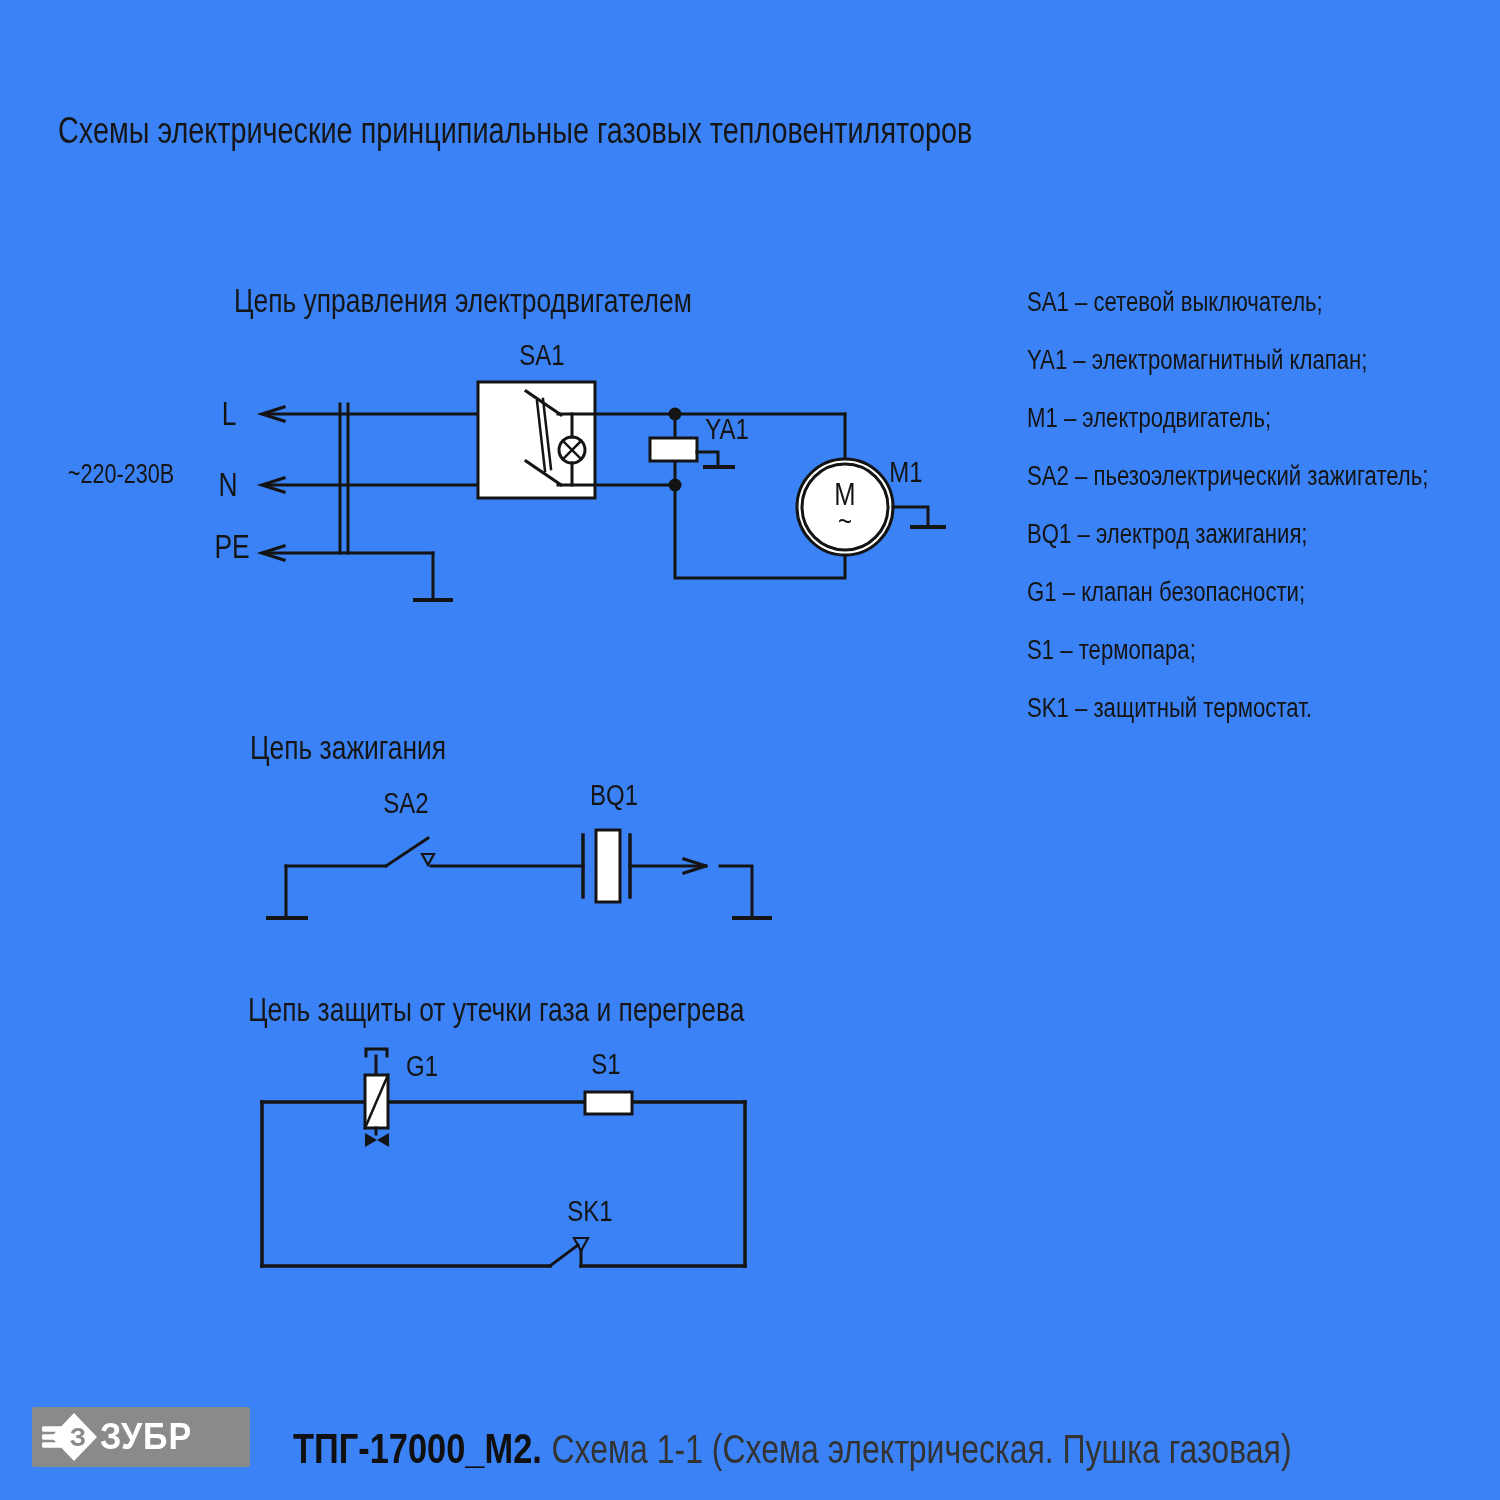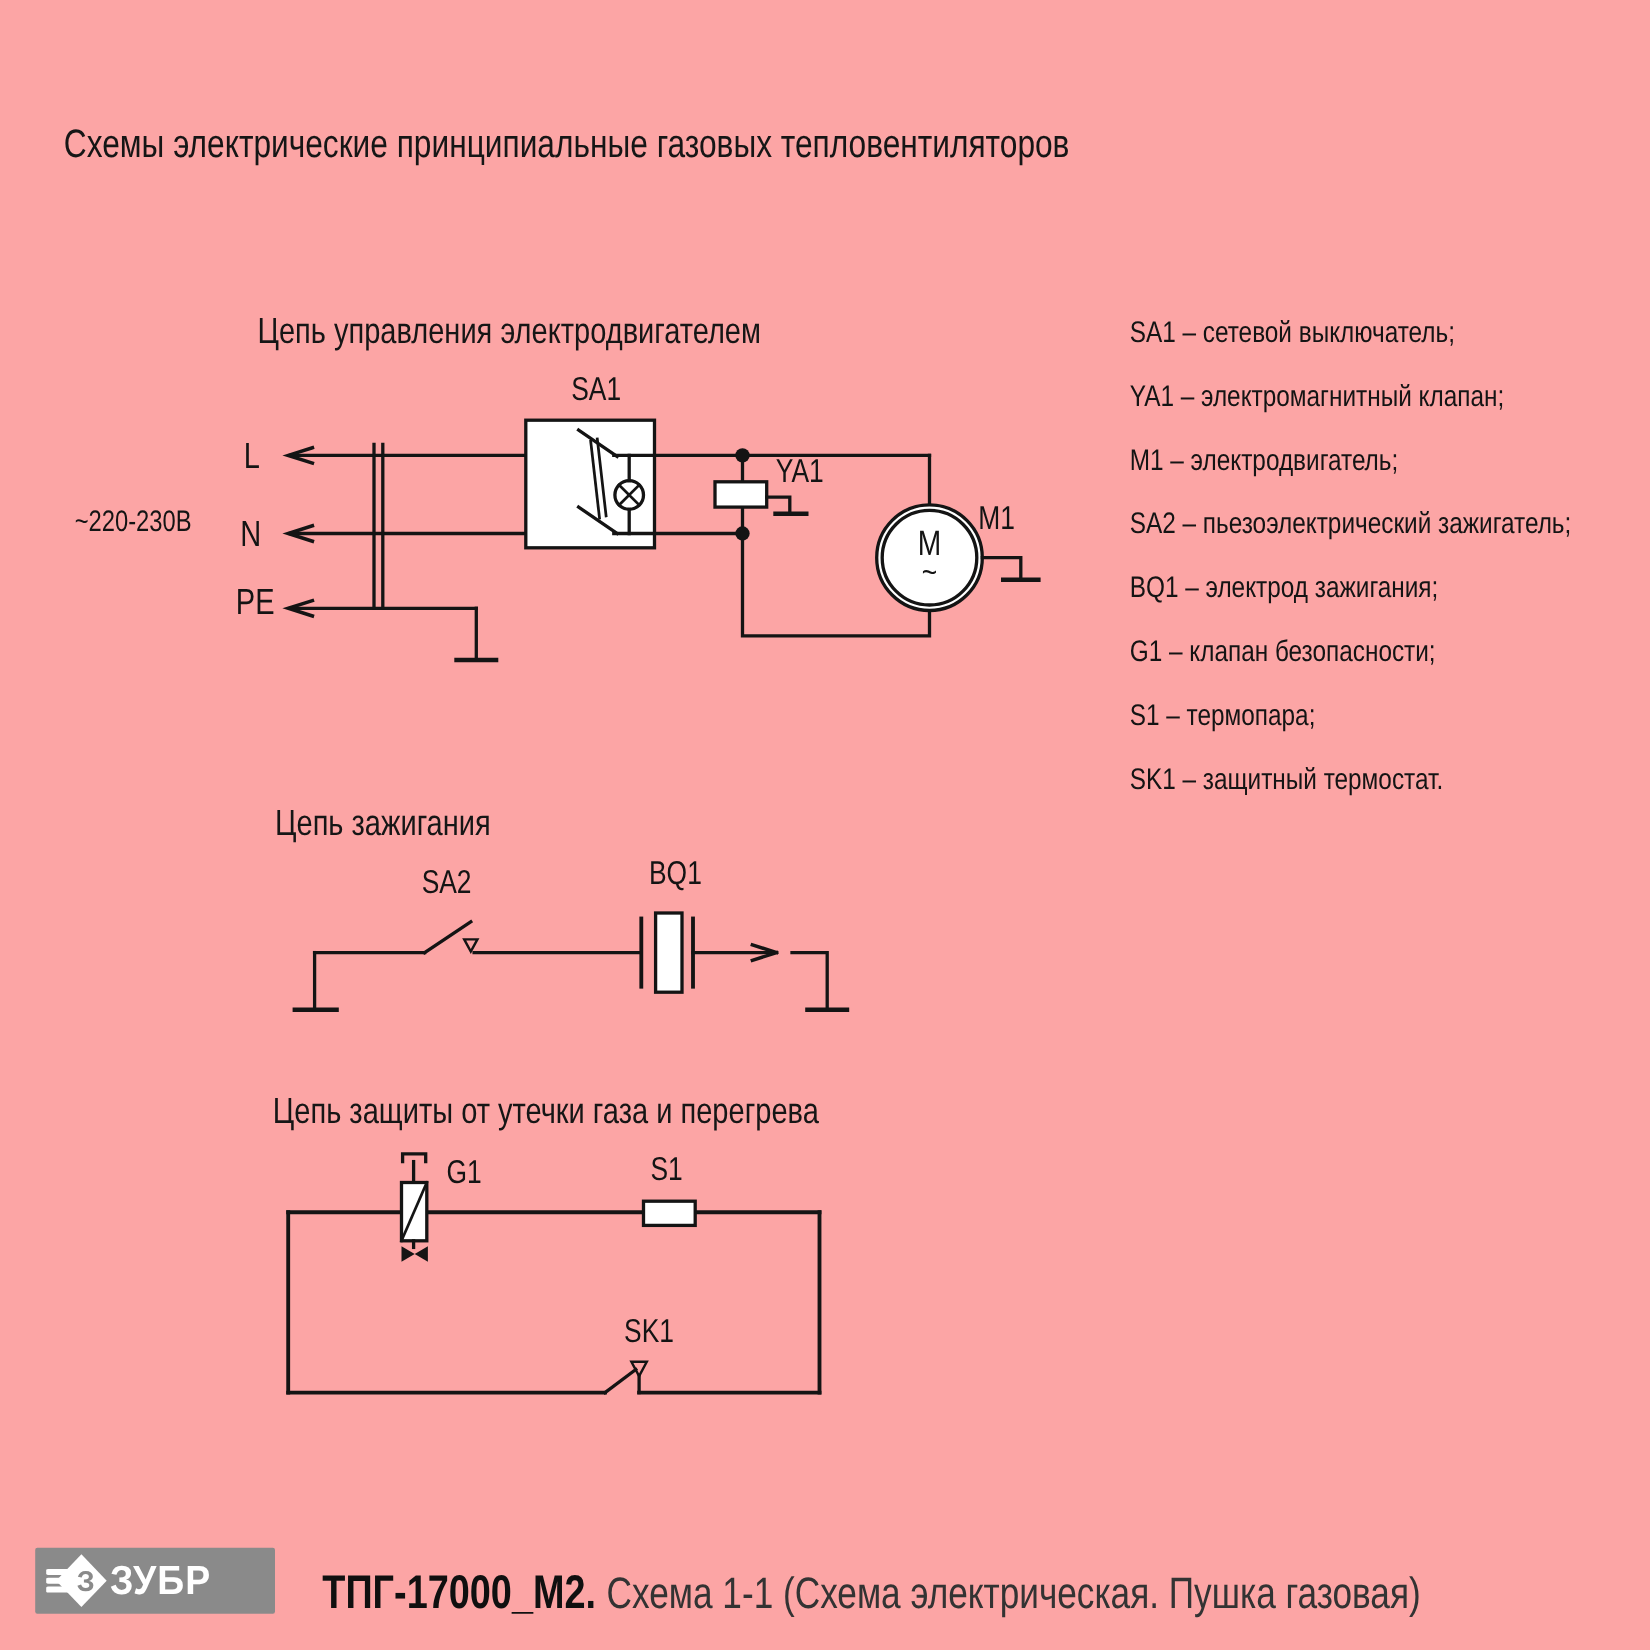--- a/index.html
+++ b/index.html
@@ -1,17 +1,17 @@
 <!DOCTYPE html>
 <html><head>
 <meta charset="utf-8">
 <style>
   html,body{margin:0;padding:0;background:#ffffff;}
   #canvas{
-    position:relative;width:1500px;height:1500px;background:#fca5a5;overflow:hidden;
+    position:relative;width:1500px;height:1500px;background:#3b82f6;overflow:hidden;
     font-family:"Liberation Sans",sans-serif;color:#141414;
   }
   .abs{position:absolute;}
   
   .cond-l{transform:scaleX(0.80);transform-origin:0 0;white-space:nowrap;}
   .lbl{
     position:absolute;white-space:nowrap;color:#141414;
     transform:translate(-50%,-50%) scaleX(0.80);
   }
   .page-title{font-size:36px;color:#161616;}

